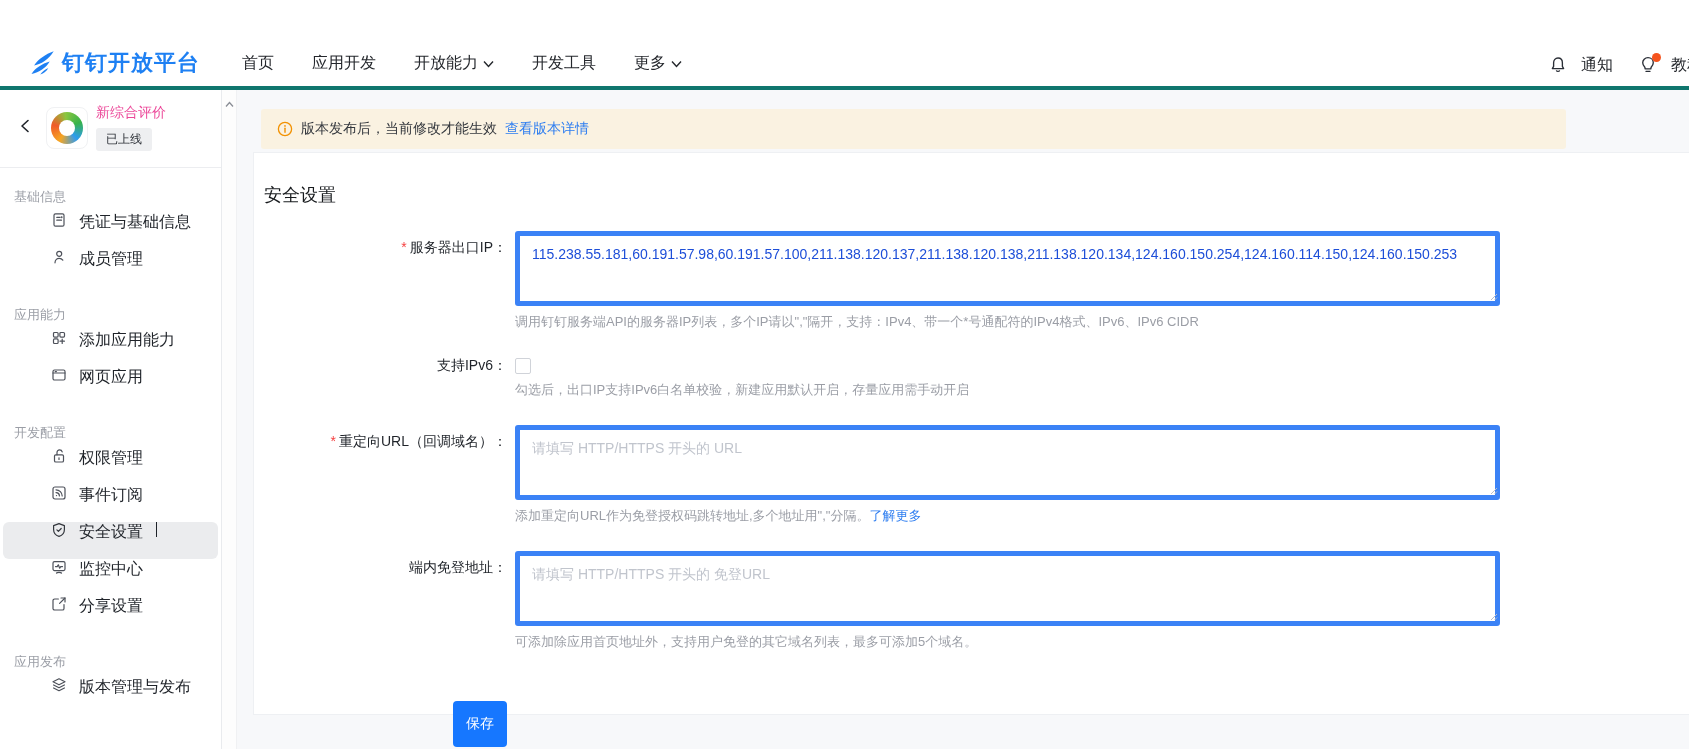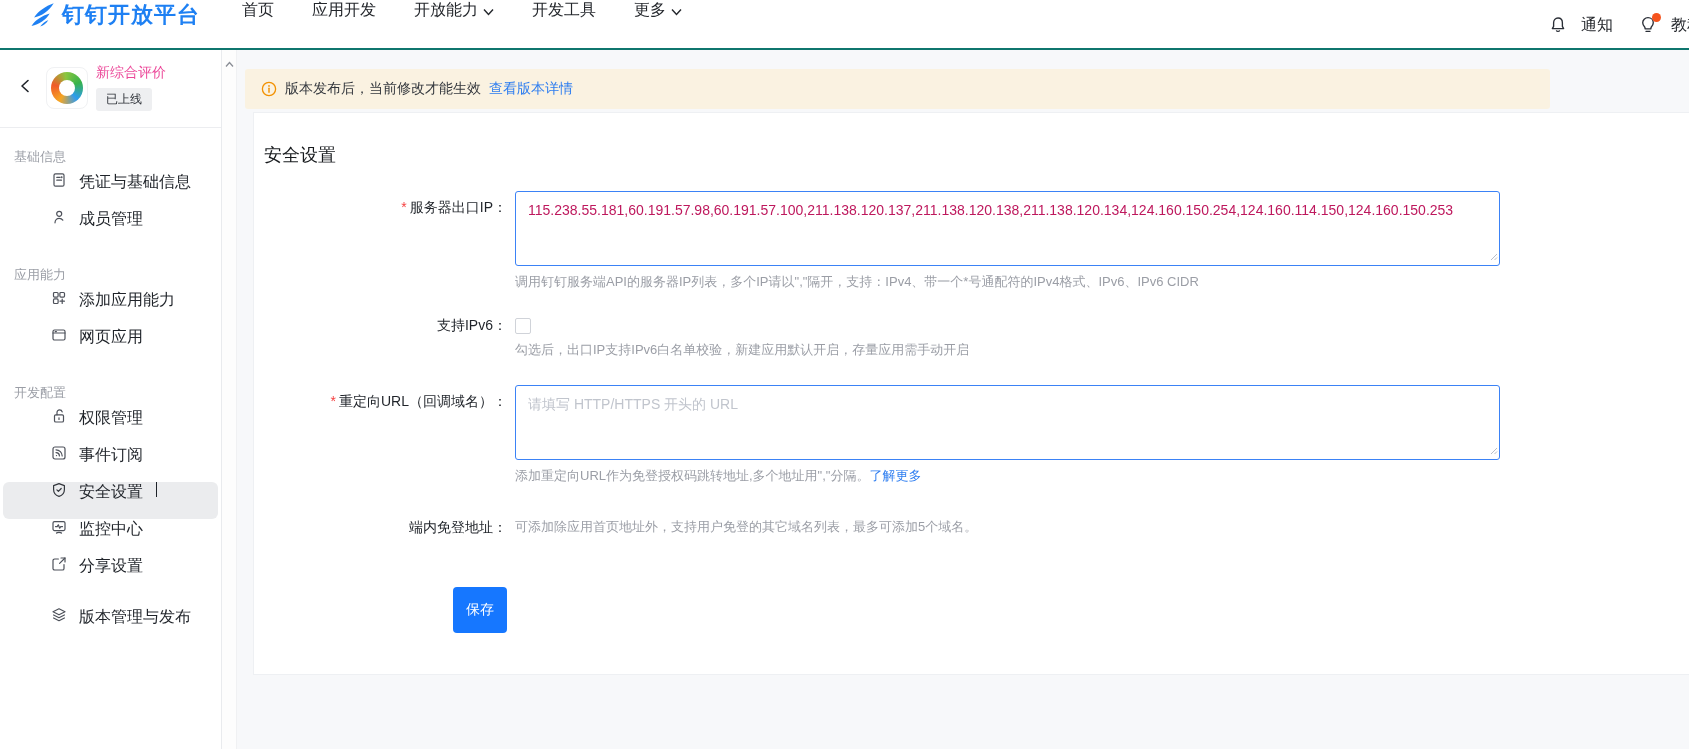--- a/index.html
+++ b/index.html
@@ -5,22 +5,22 @@
   * { margin:0; padding:0; box-sizing:border-box; }
   html,body { width:1689px; height:749px; }
   body {
     font-family:"Liberation Sans","DejaVu Sans",sans-serif;
     font-size:14px; color:#24272c; background:#fff; overflow:hidden;
   }
   .stage { position:relative; width:1689px; height:749px; overflow:hidden; display:flex; flex-direction:column; }
 
   
   .topnav {
-    height:50px; flex:0 0 50px; background:#fff; border-bottom:2px solid #0f766e;
-    display:flex; align-items:flex-start; padding:0 0 0 28px; position:relative; z-index:5;
+    height:50px; flex:0 0 50px; background:#fff; border-bottom:4px solid #0f766e;
+    display:flex; align-items:center; padding:0 0 0 28px; position:relative; z-index:5;margin-top:40px;
   }
   .logo { display:flex; align-items:center; cursor:pointer; }
   .logo svg { display:block; }
   .logo-text { font-size:22px; font-weight:bold; color:#1e80f3; margin-left:6px; letter-spacing:1px; }
   .nav-links { display:flex; align-items:center; margin-left:42px; gap:38px; }
   .nav-link { font-size:16px; color:#24272c; cursor:pointer; display:flex; align-items:center; gap:5px; white-space:nowrap; }
   .caret-down svg { display:block; margin-top:2px; }
   .topnav-right { position:absolute; right:-14px; top:0; height:50px; display:flex; align-items:center; gap:26px; }
   .topnav-tool { display:flex; align-items:center; gap:14px; font-size:16px; color:#24272c; cursor:pointer; white-space:nowrap; position:relative; }
   .tool-icon { position:relative; display:flex; }
@@ -62,44 +62,44 @@
   .side-item .si-icon { display:flex; width:16px; justify-content:center; }
   .text-caret { display:inline-block; width:1px; height:15px; background:#1f2329; margin-left:1px; vertical-align:-2px; }
 
   
   .scrollstrip { width:15px; flex:0 0 15px; background:#fdfdfd; border-right:1px solid #f0f1f3; display:flex; justify-content:center; }
   .scroll-up { margin-top:5px; height:14px; cursor:pointer; color:#8a8e96; }
 
   
   .content { flex:1; background:#f7f8fa; overflow:hidden; padding-top:19px; }
   .banner {
-    margin-left:8px; width:1305px; height:40px; background:#faf2e1; border-radius:3px;
+    margin-left:24px; width:1305px; height:40px; background:#faf2e1; border-radius:3px;
     display:flex; align-items:center; padding:0 16px; gap:8px;
   }
   .banner-text { color:#33373d; }
   .banner-link { color:#2d7df0; cursor:pointer; }
   .card {
     margin-left:16px; margin-top:3px; background:#fff; height:563px; width:calc(100% - 16px);
     border:1px solid #eef0f3; border-right:none; padding:30px 0 0 10px;
   }
   .page-title { font-size:18px; font-weight:500; color:#171a1d; margin-bottom:24px; }
 
   
   .form-row { display:flex; margin-bottom:26px; }
   .form-label {
     width:243px; flex:0 0 243px; text-align:right; padding-top:8px; color:#1f2329; white-space:nowrap;
   }
   .form-label.plain { padding-top:0; }
   .req { color:#f53f3f; margin-right:3px; }
   .form-control { margin-left:8px; }
   .ta-wrap { position:relative; width:985px; }
   textarea {
-    width:985px; height:75px; resize:none; border:1px solid #3b82f6; border-radius:3px;
+    width:985px; height:75px; resize:none; border:5px solid #3b82f6; border-radius:3px;
     padding:8px 12px; font-family:"Liberation Sans","DejaVu Sans",sans-serif; font-size:14px;
-    color:#be185d; line-height:1.5; outline:none; background:#fff; display:block;
+    color:#1d4ed8; line-height:1.5; outline:none; background:#fff; display:block;
   }
   textarea::placeholder { color:#c1c5cd; }
   .grip { position:absolute; right:2px; bottom:2px; pointer-events:none; }
   .help { margin-top:7px; font-size:13px; color:#9b9ea6; }
   .help a { color:#2d7df0; text-decoration:none; cursor:pointer; }
   .checkbox {
     width:16px; height:16px; border:1px solid #d0d3d9; border-radius:2px; background:#fff;
     cursor:pointer; margin-top:1px;
   }
   .save-btn {
@@ -293,20 +293,21 @@
               <path d="M13 8.6 V12.4 C13 13.3 12.3 14 11.4 14 H3.6 C2.7 14 2 13.3 2 12.4 V4.6 C2 3.7 2.7 3 3.6 3 H7.4"></path>
                 <path d="M10 2 H14 V6"></path>
                 <path d="M14 2 L8.6 7.4"></path>
             </svg>
           </span>
           <span>分享设置</span>
         </div>
       </div>
 
       <div class="side-section">
+        <div class="side-section-title">应用发布</div>
         <div class="side-item">
           <span class="si-icon">
             <svg width="16" height="16" viewBox="0 0 16 16" fill="none" stroke="#4d515a" stroke-width="1.2" stroke-linecap="round" stroke-linejoin="round">
               <path d="M8 1.8 L14 4.8 L8 7.8 L2 4.8 Z"></path>
                 <path d="M2.6 8 L8 10.7 L13.4 8"></path>
                 <path d="M2.6 11 L8 13.7 L13.4 11"></path>
             </svg>
           </span>
           <span>版本管理与发布</span>
         </div>
@@ -386,20 +387,28 @@
             </div>
           </div>
         </div>
 
         
         <div class="form-row">
           <div class="form-label">
             <span>端内免登地址：</span>
           </div>
           <div class="form-control">
+            <div class="ta-wrap">
+              <textarea spellcheck="false" placeholder="请填写 HTTP/HTTPS 开头的 免登URL" style=""></textarea>
+              <span class="grip">
+                <svg width="10" height="10" viewBox="0 0 10 10">
+                    <path d="M9 3 L3 9 M9 6.5 L6.5 9" stroke="#b9bec7" stroke-width="1"></path>
+                  </svg>
+              </span>
+            </div>
             <div class="help">可添加除应用首页地址外，支持用户免登的其它域名列表，最多可添加5个域名。</div>
           </div>
         </div>
 
         <button class="save-btn">保存</button>
       </div>
     </div>
   </div>
 </div>
 

